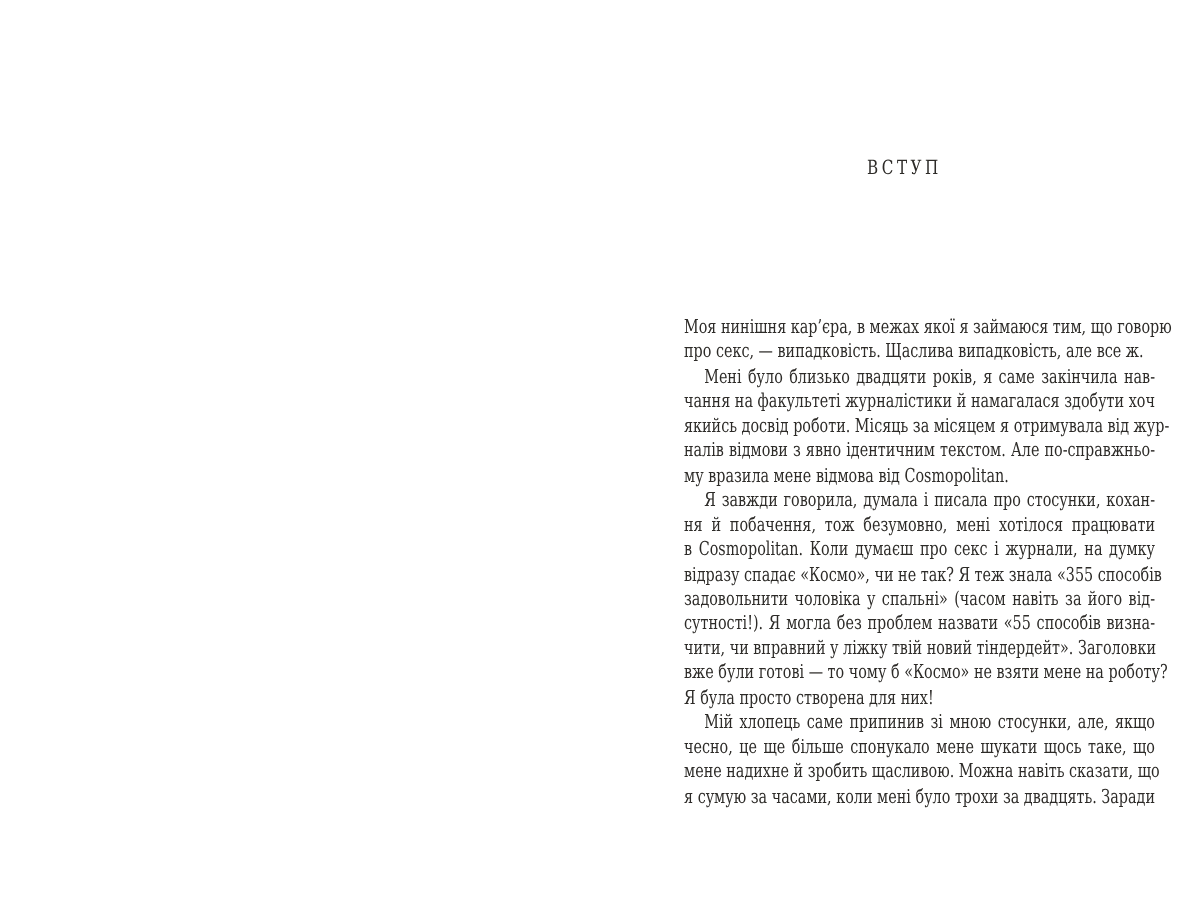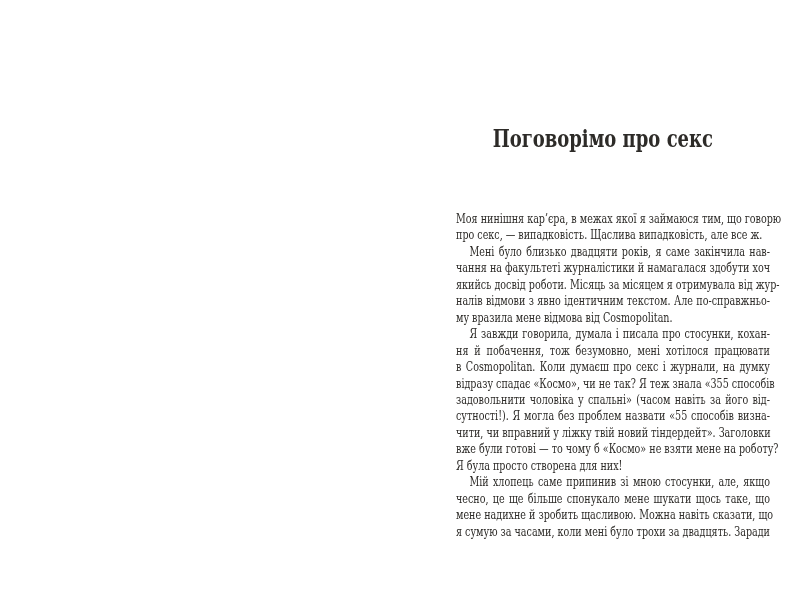--- a/index.html
+++ b/index.html
@@ -88,22 +88,22 @@
   .line.indent {
     text-indent: 18px;
   }
 </style>
 </head>
 <body style="--text-color: #2d2b28; --page-bg: #ffffff;">
 
 <div class="spread">
   <div class="page-left"></div>
   <div class="page-right">
-    <div class="title-row">
-      <span class="title-text">Поговорімо про секс</span>
+    <div class="kicker-row">
+      <span class="kicker-text">ВСТУП</span>
     </div>
     <div class="body-text">
         <div class="line">Моя нинішня кар’єра, в межах якої я займаюся тим, що говорю</div>
         <div class="line para-end">про секс, — випадковість. Щаслива випадковість, але все ж.</div>
         <div class="line indent">Мені було близько двадцяти років, я саме закінчила нав-</div>
         <div class="line">чання на факультеті журналістики й намагалася здобути хоч</div>
         <div class="line">якийсь досвід роботи. Місяць за місяцем я отримувала від жур-</div>
         <div class="line">налів відмови з явно ідентичним текстом. Але по-справжньо-</div>
         <div class="line para-end">му вразила мене відмова від Cosmopolitan.</div>
         <div class="line indent">Я завжди говорила, думала і писала про стосунки, кохан-</div>

